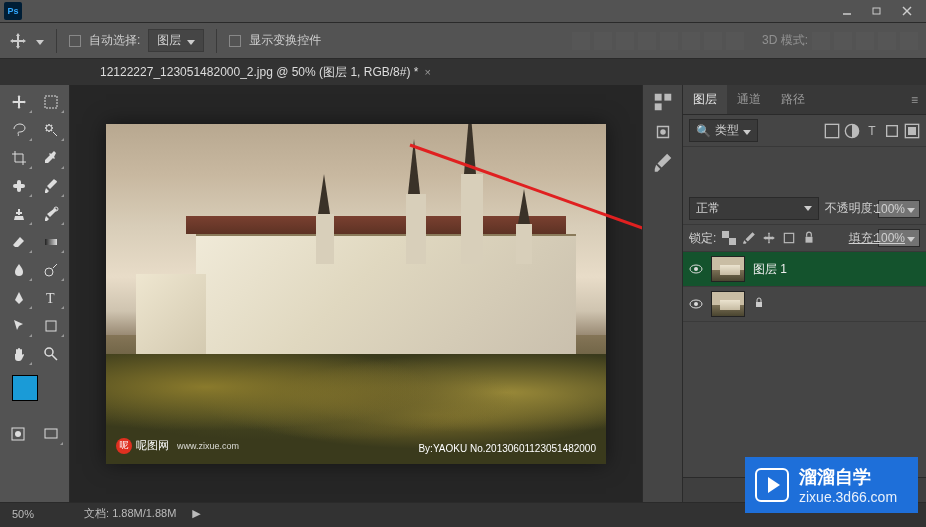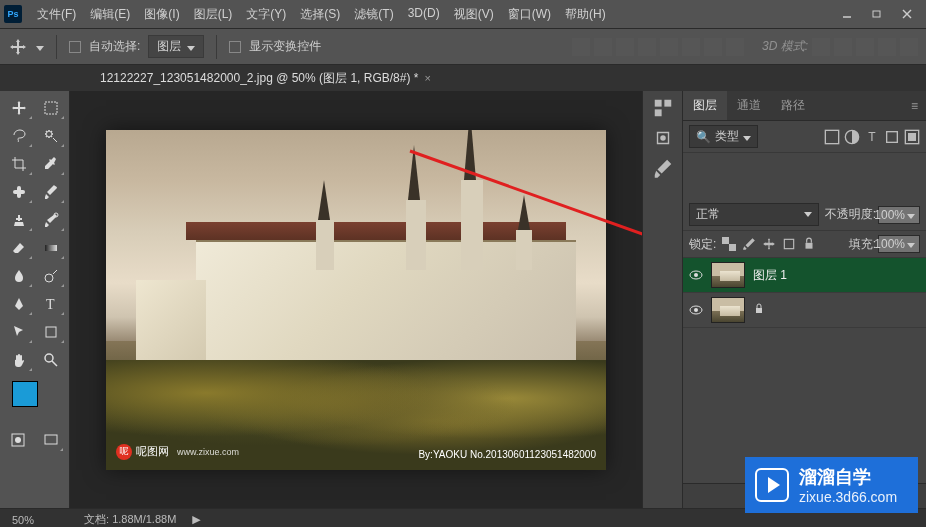--- a/index.html
+++ b/index.html
@@ -6,21 +6,21 @@
 body {
   width: 926px; height: 527px;
   background: #323232;
   font-family: "Microsoft YaHei", Arial, sans-serif;
   font-size: 12px;
   color: #d0d0d0;
   overflow: hidden;
   position: relative;
 }
 .titlebar {
-  height: 29px;
+  height: 23px;
   background: #535353;
   display: flex;
   align-items: center;
   padding: 0 4px;
   border-bottom: 1px solid #2a2a2a;
 }
 .ps-logo {
   width: 18px; height: 18px;
   background: #001e36;
   color: #31a8ff;
@@ -279,33 +279,20 @@
 .brand-text .main { font-size:18px; font-weight:bold; }
 .brand-text .sub { font-size:14px; opacity:0.9; }
 
 .chev::after { content:""; display:inline-block; width:0; height:0; border-left:4px solid transparent; border-right:4px solid transparent; border-top:5px solid #ccc; }
 </style>
 </head>
 <body>
 
 <div class="titlebar">
   <div class="ps-logo">Ps</div>
-  <div id="menu-host" style="display:flex;">
-      <div class="menu-item">文件(F)</div>
-      <div class="menu-item">编辑(E)</div>
-      <div class="menu-item">图像(I)</div>
-      <div class="menu-item">图层(L)</div>
-      <div class="menu-item">文字(Y)</div>
-      <div class="menu-item">选择(S)</div>
-      <div class="menu-item">滤镜(T)</div>
-      <div class="menu-item">3D(D)</div>
-      <div class="menu-item">视图(V)</div>
-      <div class="menu-item">窗口(W)</div>
-      <div class="menu-item">帮助(H)</div>
-    </div>
   <div class="wincontrols">
     <div class="winbtn">
         <svg viewBox="0 0 10 10">
           <line x1="1" y1="8" x2="9" y2="8" stroke="#ccc" stroke-width="1.5"></line>
         </svg>
       </div>
     <div class="winbtn">
         <svg viewBox="0 0 10 10">
           <rect x="1" y="2" width="7" height="6" fill="none" stroke="#ccc"></rect>
         </svg>
@@ -338,21 +325,21 @@
   <span class="opt-label">显示变换控件</span>
   <div class="align-icons">
     <div class="align-ic"></div>
     <div class="align-ic"></div>
     <div class="align-ic"></div>
     <div class="align-ic"></div>
     <div class="align-ic"></div>
     <div class="align-ic"></div>
     <div class="align-ic"></div>
     <div class="align-ic"></div>
-    <span class="opt-label" style="opacity:.5;margin-left:14px;font-style:italic;">3D 模式:</span>
+    <span class="opt-label" style="opacity:.5;margin-left:14px;">3D 模式:</span>
     <div class="align-ic"></div>
     <div class="align-ic"></div>
     <div class="align-ic"></div>
     <div class="align-ic"></div>
     <div class="align-ic"></div>
   </div>
 </div>
 
 <div class="doc-tabs">
   <div class="doc-tab">
@@ -630,21 +617,21 @@
               <path d="M6 1l1 1.5h-.5V5h2.5V4.5L11 6 9 7.5V7H6.5v2.5H7L6 11 5 9.5h.5V7H3v.5L1 6l2-1.5V5h2.5V2.5H5z" fill="#bbb"></path>
             </svg></div>
         <div class="lic"><svg viewBox="0 0 12 12">
               <rect x="2" y="2" width="8" height="8" fill="none" stroke="#bbb"></rect>
             </svg></div>
         <div class="lic"><svg viewBox="0 0 12 12">
               <rect x="3" y="5" width="6" height="5" fill="#bbb"></rect>
               <path d="M4 5V3a2 2 0 014 0v2" fill="none" stroke="#bbb"></path>
             </svg></div>
       </div>
-      <div style="margin-left:auto;display:flex;align-items:center;gap:2px;">
+      <div style="margin-left:auto;display:flex;align-items:center;gap:2px;text-decoration:underline;">
         <span>填充:</span>
         <div class="opacity-field">
           <span>100%</span>
           <span class="chev"></span>
         </div>
       </div>
     </div>
     <div class="layer-list" id="layer-list">
         <div class="layer-row selected">
           <span class="eye"><svg viewBox="0 0 14 14">

